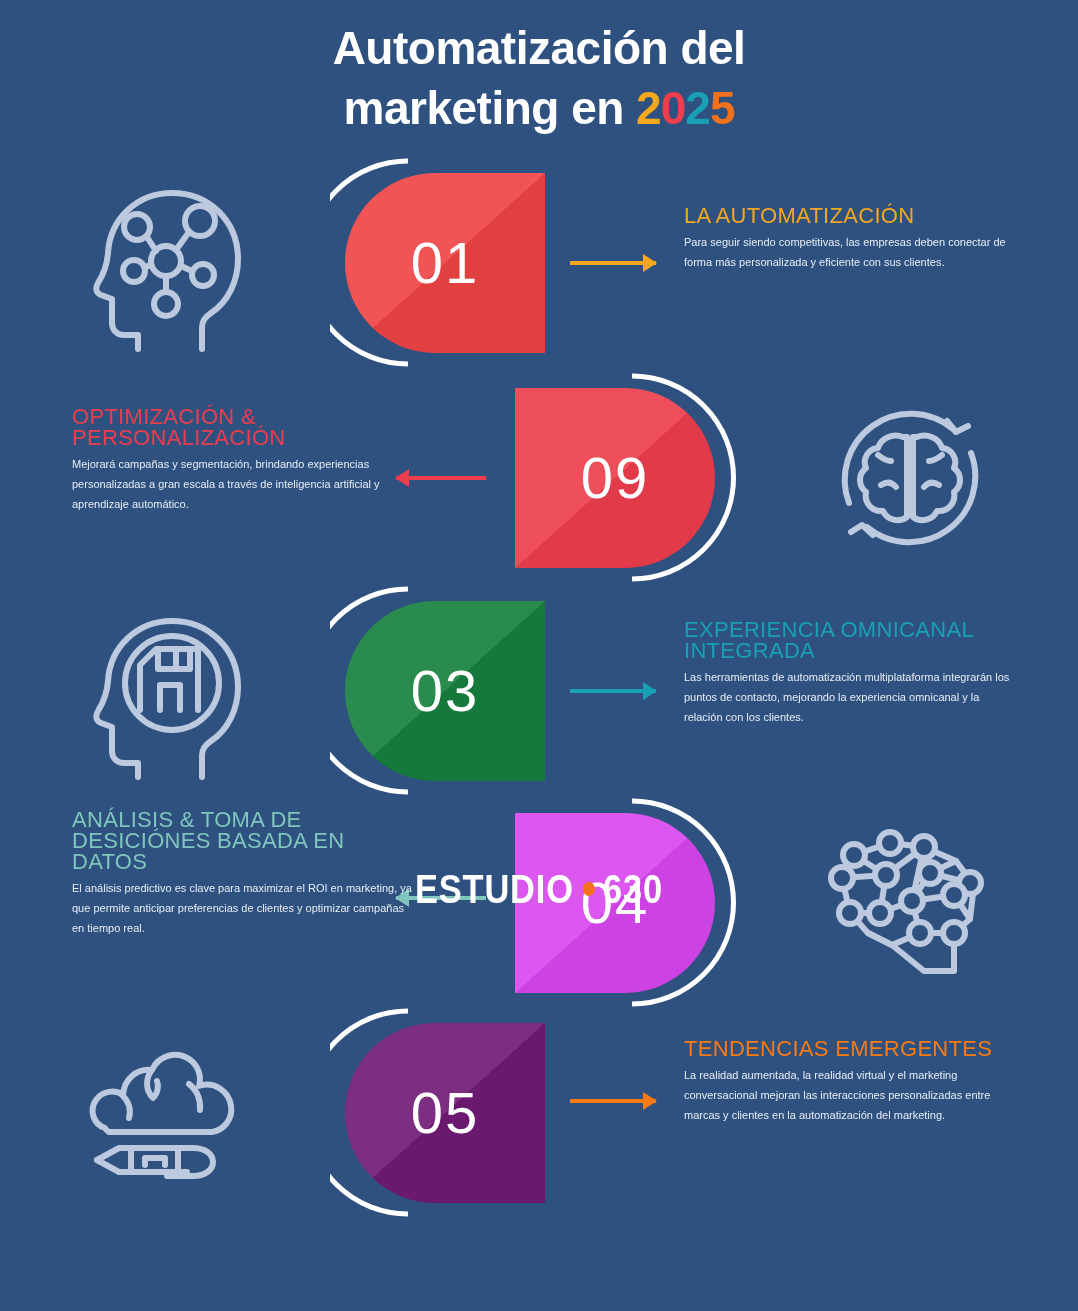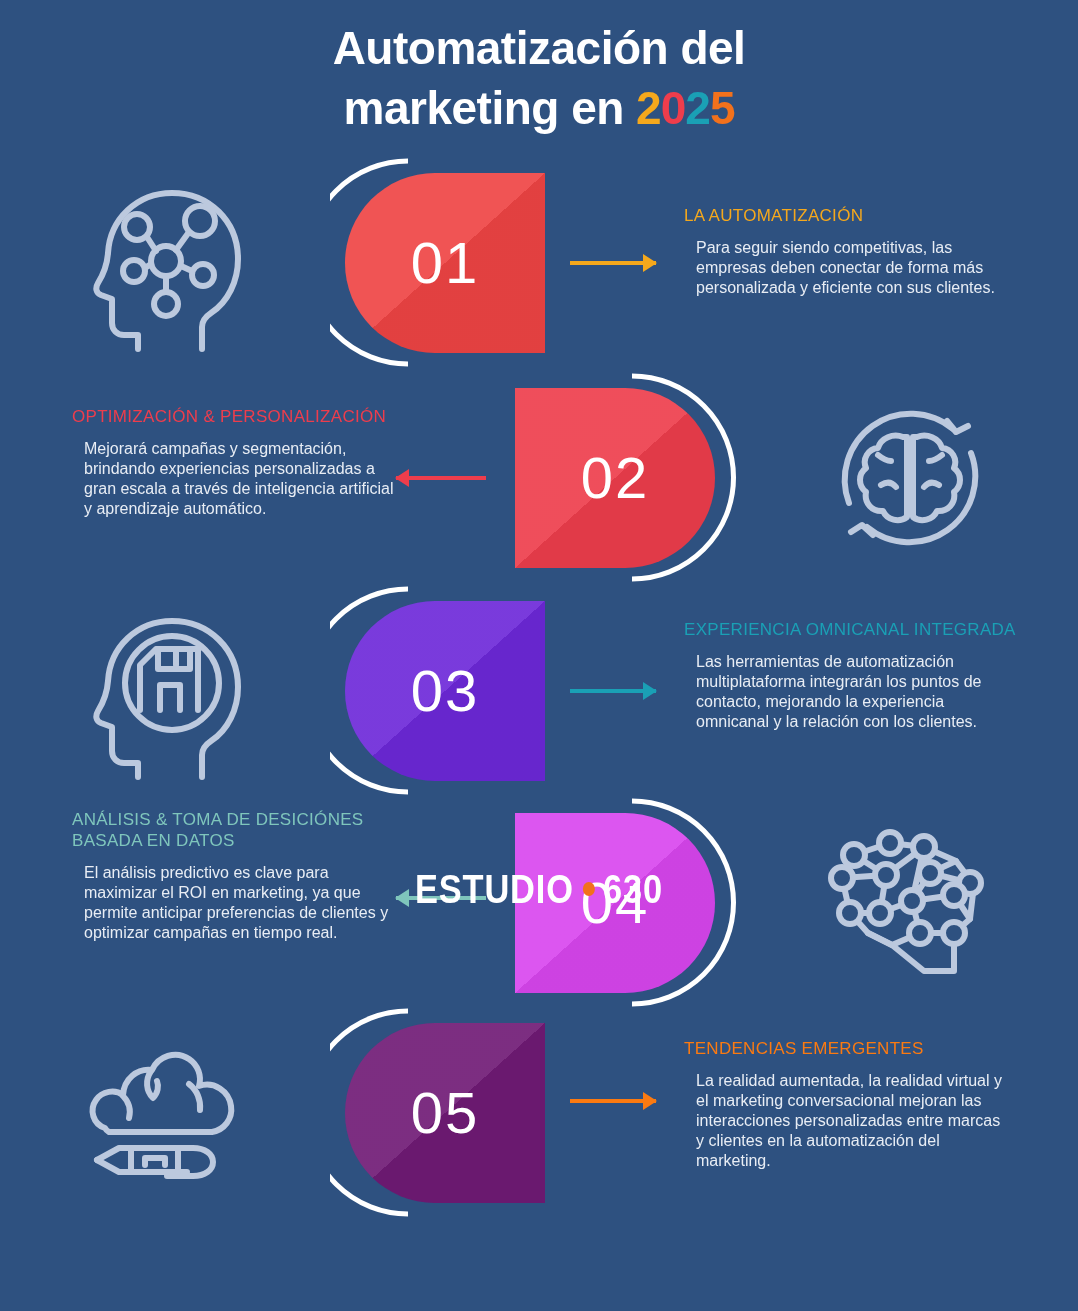--- a/index.html
+++ b/index.html
@@ -67,22 +67,22 @@
   
   .arrow{position:absolute;height:4px;}
   .arrow .shaft{position:absolute;left:0;top:0;height:4px;width:100%;}
   .arrow .headR{position:absolute;right:-1px;top:-7px;width:0;height:0;
       border-top:9px solid transparent;border-bottom:9px solid transparent;}
   .arrow .headL{position:absolute;left:-1px;top:-7px;width:0;height:0;
       border-top:9px solid transparent;border-bottom:9px solid transparent;}
 
   
   .txt{position:absolute;width:335px;}
-  .txt h3{margin:0 0 6px 0;font-size:17px;font-weight:normal;line-height:21px;letter-spacing:.3px;}
-  .txt p{margin:12px;font-size:16px;line-height:20px;color:#E8EDF4;}
+  .txt h3{margin:0 0 6px 0;font-size:22px;font-weight:normal;line-height:21px;letter-spacing:.3px;}
+  .txt p{margin:0;font-size:11px;line-height:20px;color:#E8EDF4;}
   .txt.right{left:684px;}
   .txt.left{left:72px;}
 
   
   .footer{
     position:absolute;left:0;bottom:26px;width:1078px;text-align:center;
     color:#FFFFFF;font-size:40px;font-weight:bold;
     letter-spacing:1px;
     font-family:"Liberation Sans Narrow","Liberation Sans",sans-serif;
     transform:scaleX(.86);
@@ -151,21 +151,21 @@
         </g>
       </svg>
     </div>
 
     <div class="badgewrap badge-right">
       <svg class="arc" viewBox="0 0 420 215">
         <path d="M127 6 A101 101 0 1 1 127 209" fill="none" stroke="#FFFFFF" stroke-width="5"></path>
       </svg>
       <div class="badge badge-R" id="badge-2" style="background: rgb(238, 61, 76);">
         <span class="sheen"></span>
-        <span class="num">02</span>
+        <span class="num">09</span>
       </div>
     </div>
 
     <div class="arrow" id="arrow-2" style="left:396px;top:106px;width:90px;">
       <span class="shaft" style="background: rgb(238, 61, 76);"></span>
       <span class="headL" style="border-right: 14px solid rgb(238, 61, 76);"></span>
     </div>
 
     <div class="txt left" style="top:36px;">
       <h3 id="h3-2" style="color: rgb(238, 61, 76);">OPTIMIZACIÓN &amp; PERSONALIZACIÓN</h3>
@@ -184,21 +184,21 @@
           <path d="M86 50 L86 66"></path>
           <path d="M70 111 L70 86 L90 86 L90 111"></path>
         </g>
       </svg>
     </div>
 
     <div class="badgewrap badge-left">
       <svg class="arc" viewBox="0 0 420 215">
         <path d="M78 6 A101 101 0 1 0 78 209" fill="none" stroke="#FFFFFF" stroke-width="5"></path>
       </svg>
-      <div class="badge badge-L" id="badge-3" style="background: #6d28d9;">
+      <div class="badge badge-L" id="badge-3" style="background: #15803d;">
         <span class="sheen"></span>
         <span class="num">03</span>
       </div>
     </div>
 
     <div class="arrow" id="arrow-3" style="left:570px;top:106px;width:86px;">
       <span class="shaft" style="background: rgb(26, 160, 181);"></span>
       <span class="headR" style="border-left: 14px solid rgb(26, 160, 181);"></span>
     </div>
 

